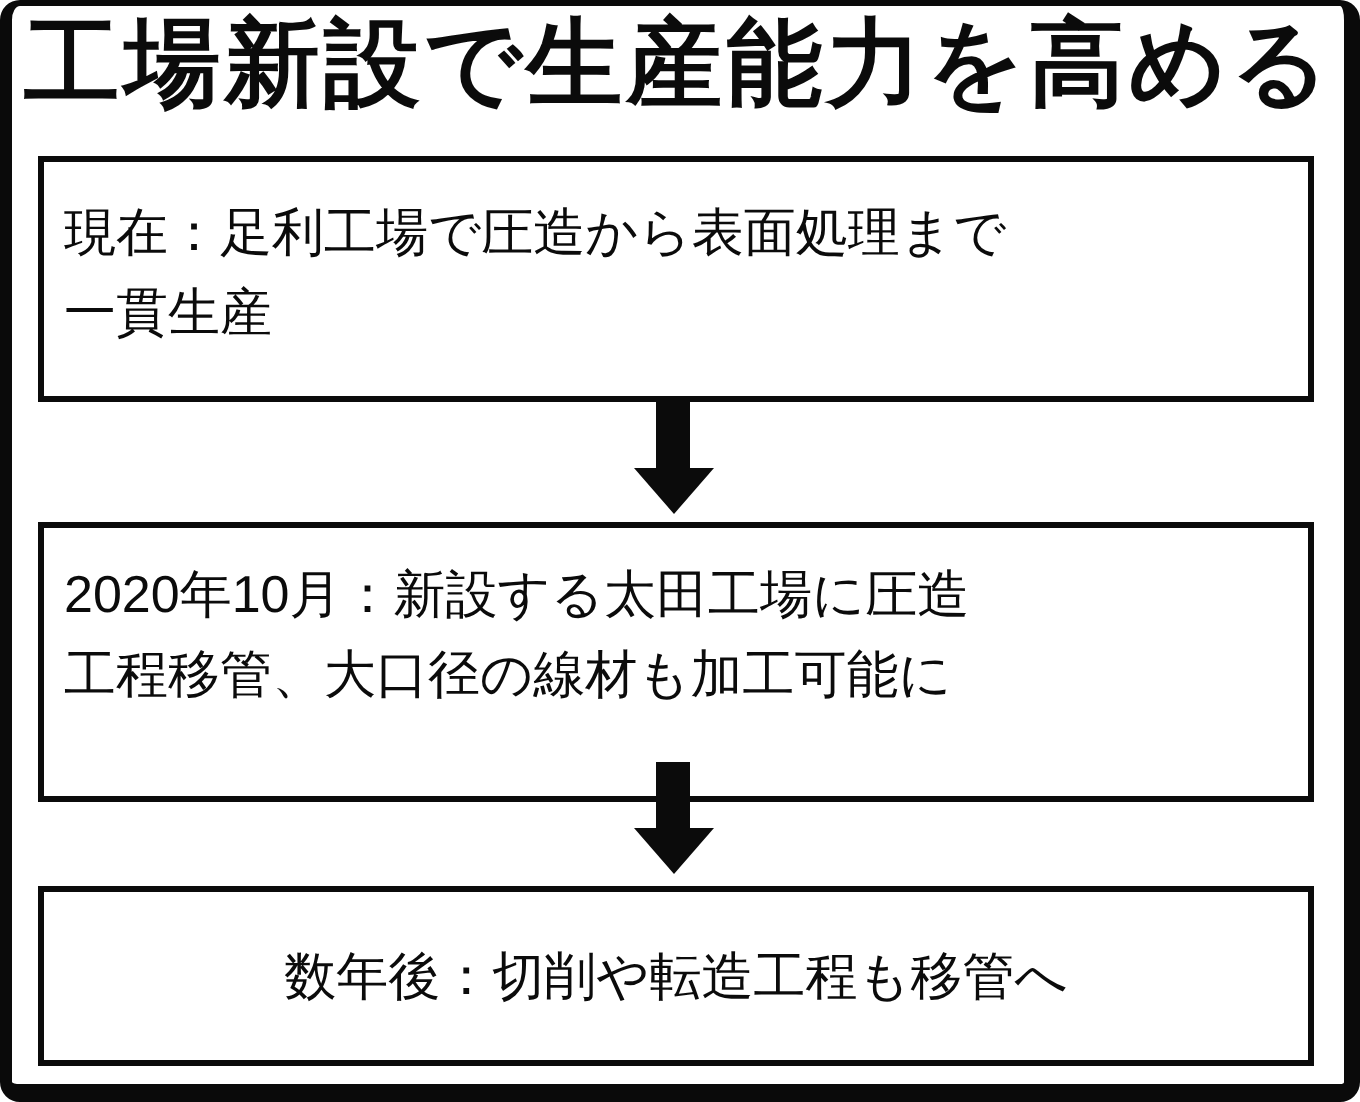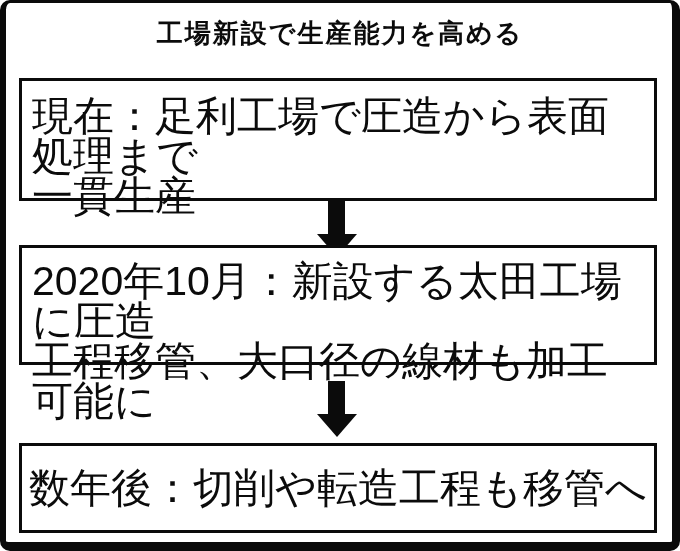--- a/index.html
+++ b/index.html
@@ -25,49 +25,49 @@
     border-width: 3px 8px 9px 6px;
     border-radius: 10px;
     pointer-events: none;
     box-sizing: border-box;
   }
   .title {
     position: absolute;
     left: 0;
     right: 0;
     top: 13px;
-    text-align: center;
-    font-size: 26px;
+    font-size: 48px;
     font-weight: bold;
     letter-spacing: 2px;
     line-height: 40px;
     white-space: nowrap;
+    padding-left: 12px;
   }
   .step-box {
     position: absolute;
     left: 19px;
     width: 638px;
     box-sizing: border-box;
     border: 3px solid #0b0b0b;
     background: #ffffff;
-    font-size: 41px;
+    font-size: 26px;
     line-height: 40px;
   }
   .step-text {
     white-space: pre-line;
     display: block;
   }
   .box-1 {
     top: 78px;
     height: 123px;
     padding: 15px 6px 0 10px;
   }
   .box-2 {
-    top: 245px;
-    height: 120px;
+    top: 261px;
+    height: 140px;
     padding: 13px 6px 0 10px;
   }
   .box-3 {
     top: 443px;
     height: 90px;
     display: flex;
     align-items: center;
     justify-content: center;
     text-align: center;
   }

